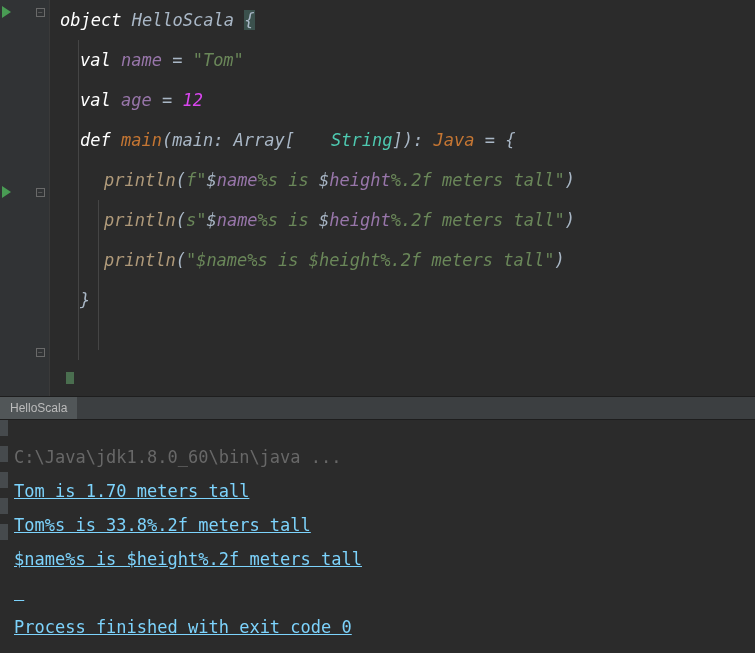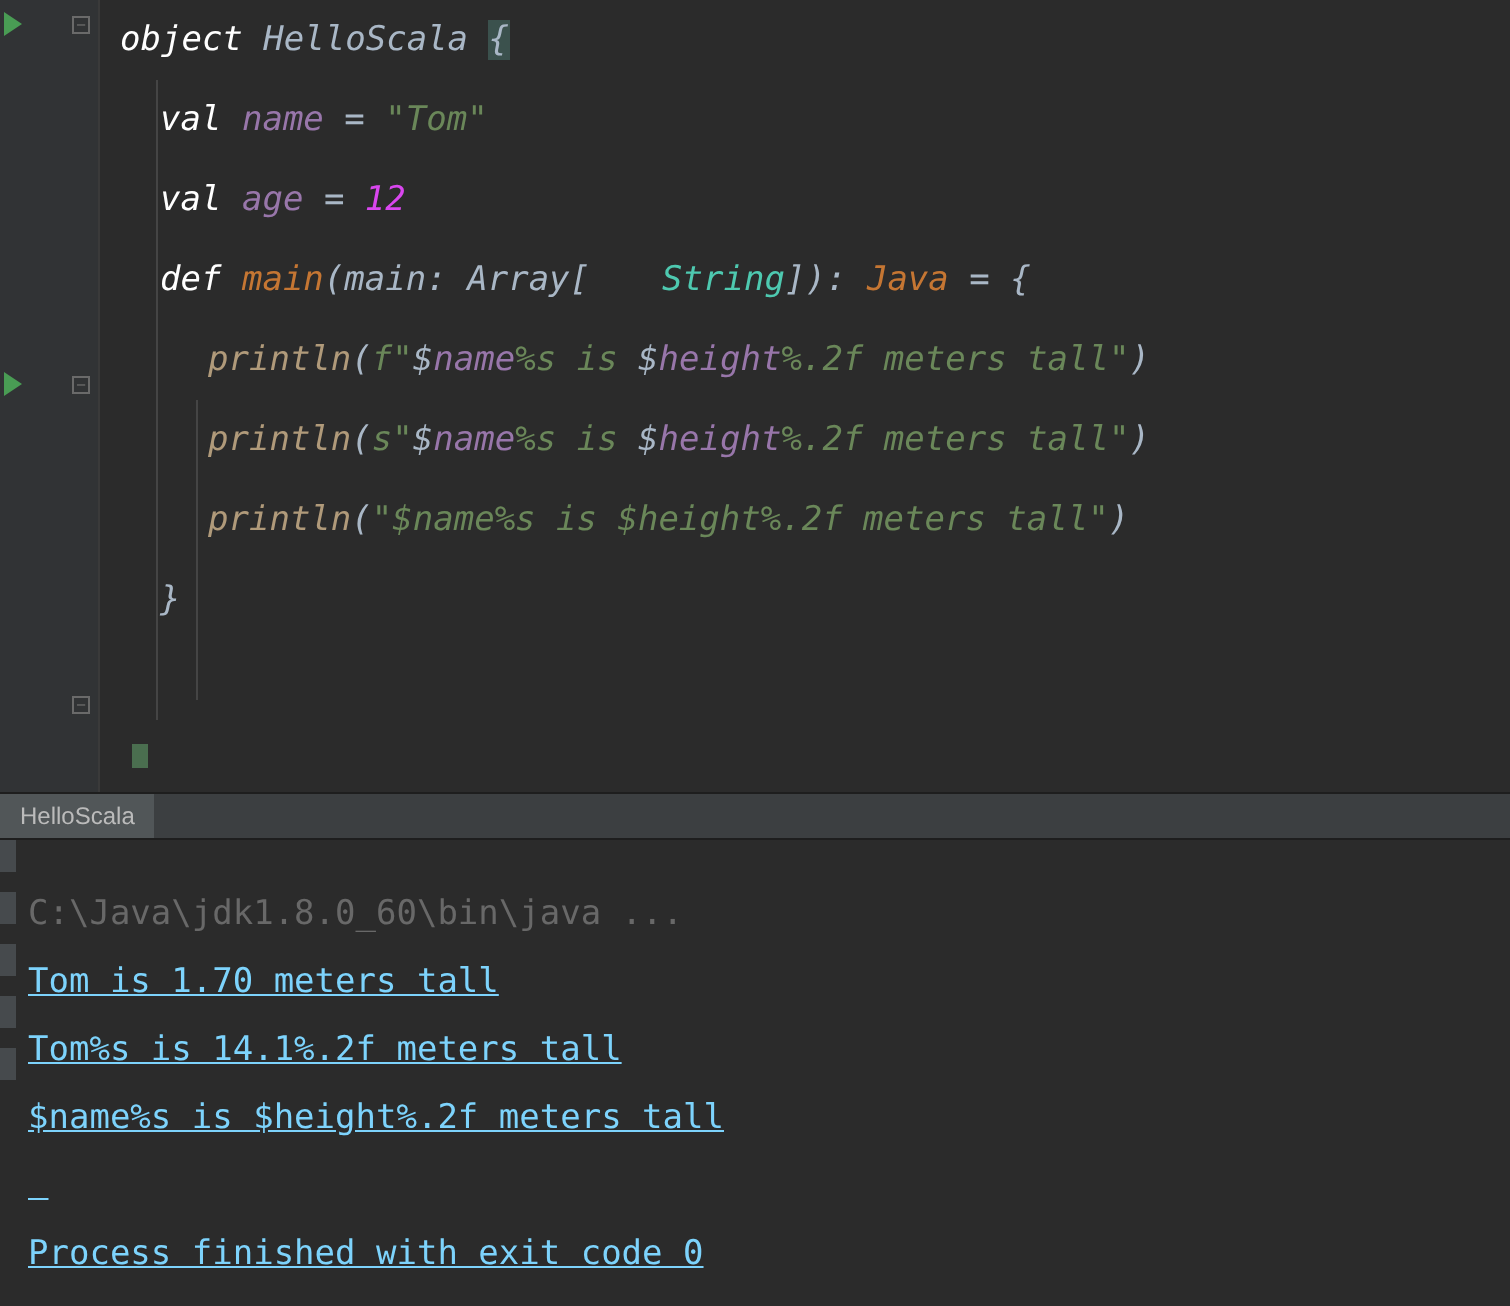--- a/index.html
+++ b/index.html
@@ -179,21 +179,21 @@
 
 <div class="tab-bar">
   <div class="tab">
     <span>HelloScala</span>
   </div>
 </div>
 
 <div class="console">
   <div class="cmd">C:\Java\jdk1.8.0_60\bin\java ...</div>
   <div class="out">Tom is 1.70 meters tall</div>
-  <div class="out">Tom%s is 14.1%.2f meters tall</div>
+  <div class="out">Tom%s is 33.8%.2f meters tall</div>
   <div class="out">$name%s is $height%.2f meters tall</div>
   <div class="out">&nbsp;</div>
   <div class="out">Process finished with exit code 0</div>
 </div>
 
 <div class="sidebar-left">
   <div class="side-icon"></div>
   <div class="side-icon"></div>
   <div class="side-icon"></div>
   <div class="side-icon"></div>

